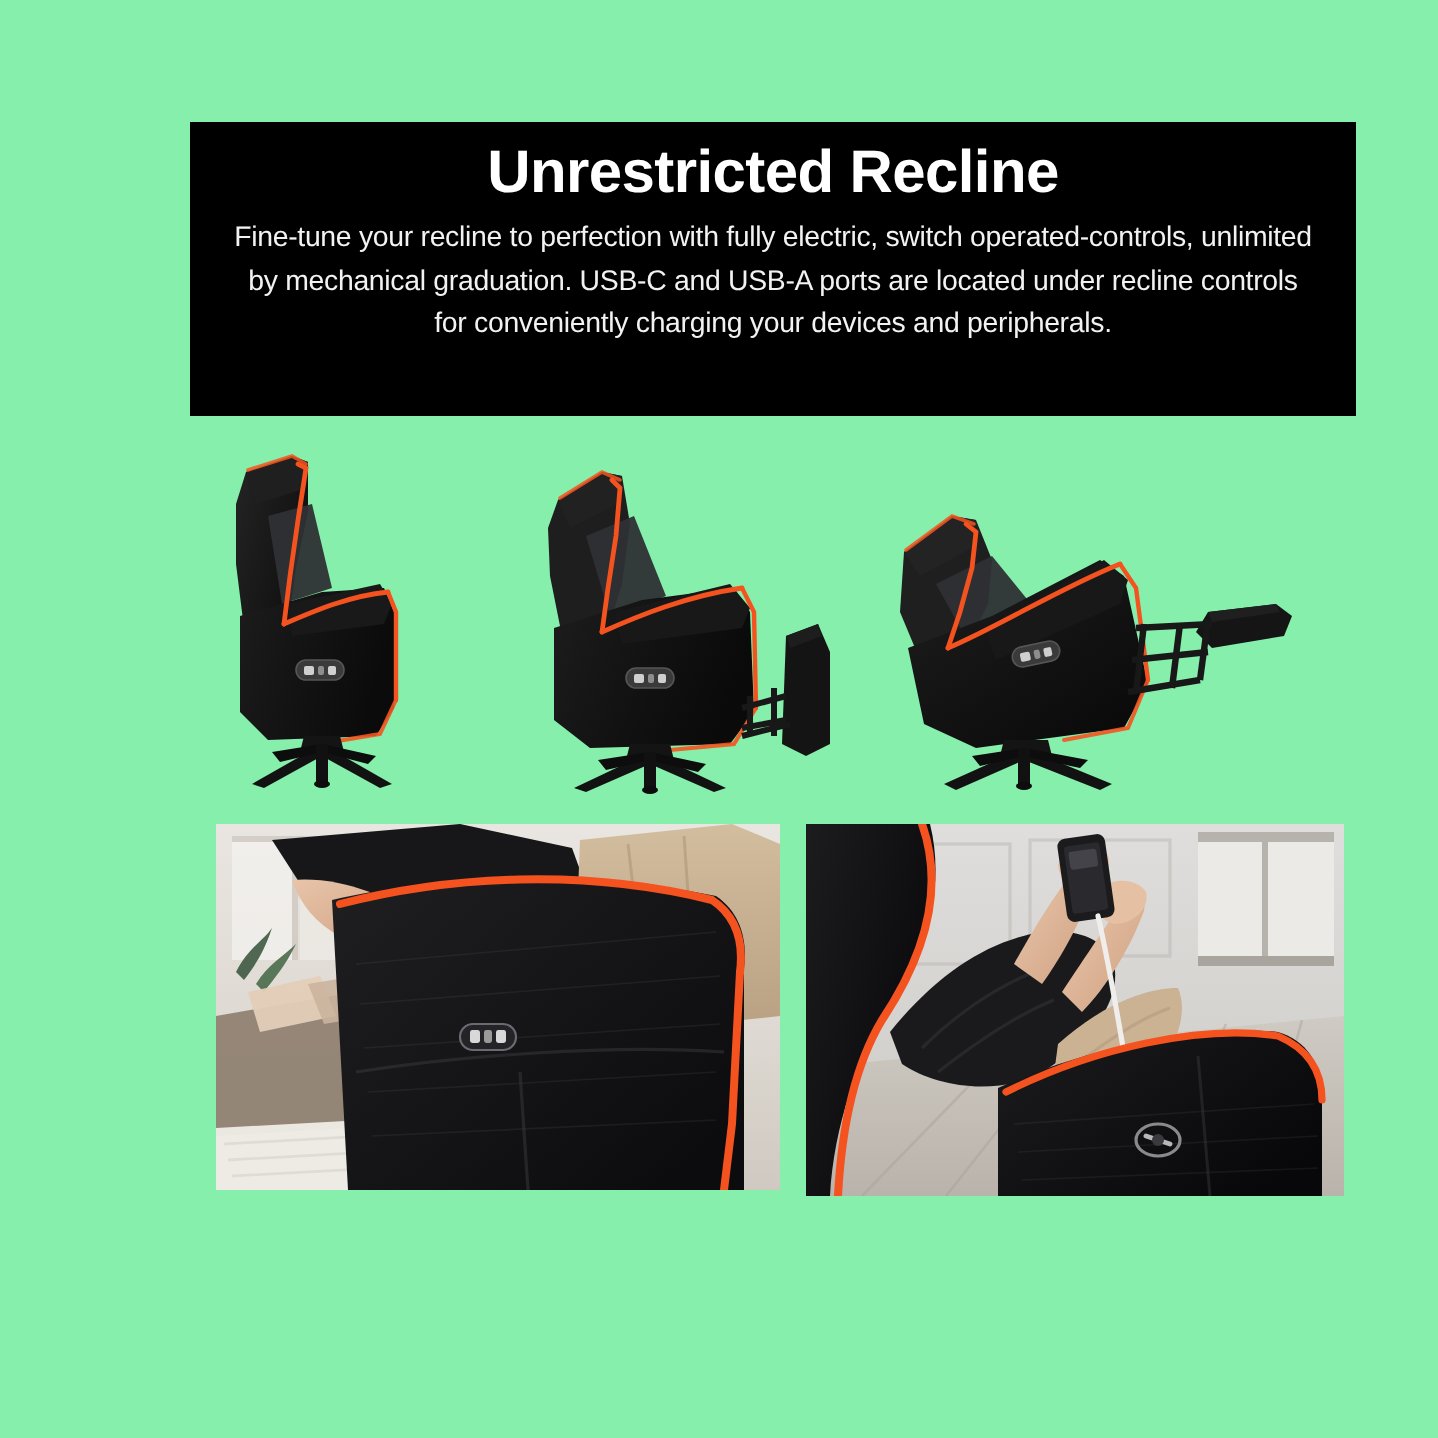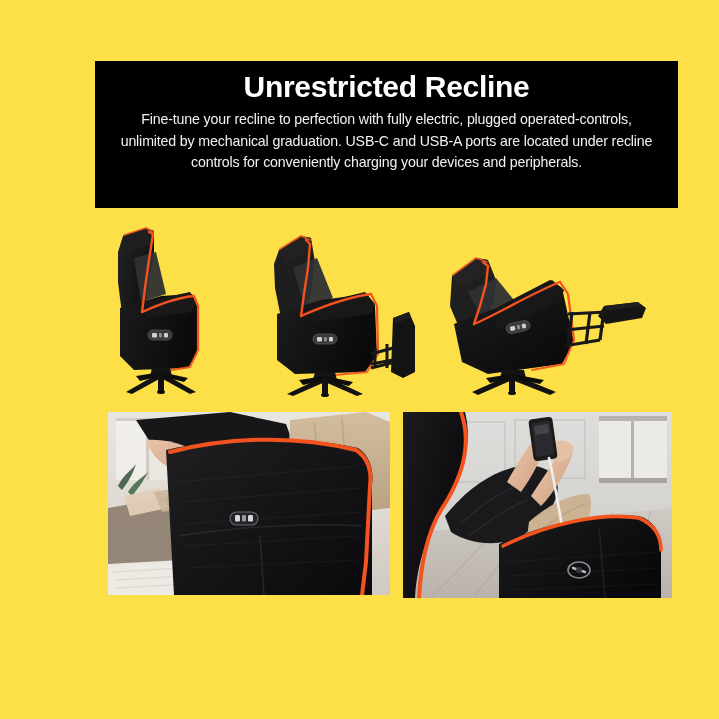--- a/index.html
+++ b/index.html
@@ -11,21 +11,21 @@
     height: 719px;
     background: #ffffff;
     font-family: "Liberation Sans", sans-serif;
     overflow: hidden;
     position: relative;
   }
 
   .page {
     position: absolute;
     inset: 0;
-    background: #fde047;
+    background: #86efac;
   }
 
   
   .banner {
     position: absolute;
     left: 95px;
     top: 61px;
     width: 583px;
     height: 147px;
     background: #000000;
@@ -98,21 +98,21 @@
     white-space: nowrap;
   }
 </style>
 </head>
 <body>
 
 <div class="page">
 
   <div class="banner">
     <div class="banner-title">Unrestricted Recline</div>
-    <div class="banner-desc">Fine-tune your recline to perfection with fully electric, plugged operated-controls, unlimited by mechanical graduation. USB-C and USB-A ports are located under recline controls for conveniently charging your devices and peripherals.</div>
+    <div class="banner-desc">Fine-tune your recline to perfection with fully electric, switch operated-controls, unlimited by mechanical graduation. USB-C and USB-A ports are located under recline controls for conveniently charging your devices and peripherals.</div>
   </div>
 
   <div class="chair-row">
 
     <div class="chair-fig chair-1">
       <span class="sr-only">Recliner in upright position</span>
       <svg viewBox="0 0 130 178" width="130" height="178" xmlns="http://www.w3.org/2000/svg">
         <defs>
           <linearGradient id="c1body" x1="0" y1="0" x2="1" y2="0.3">
             <stop offset="0" stop-color="#1c1c1c"></stop>

